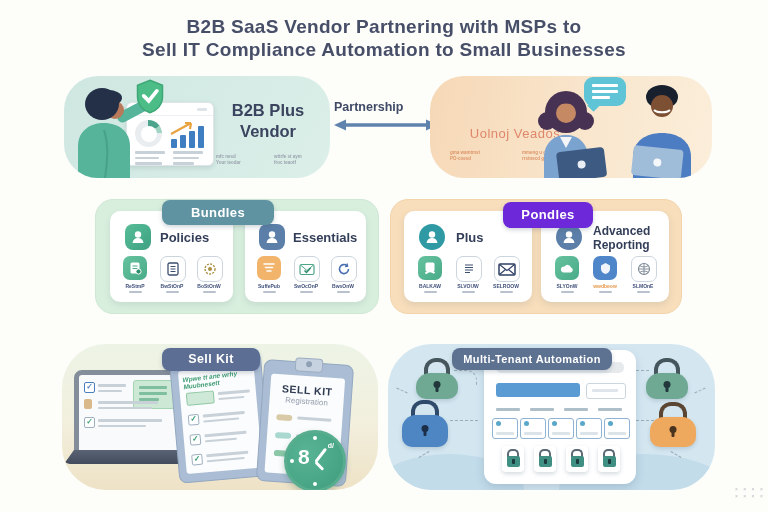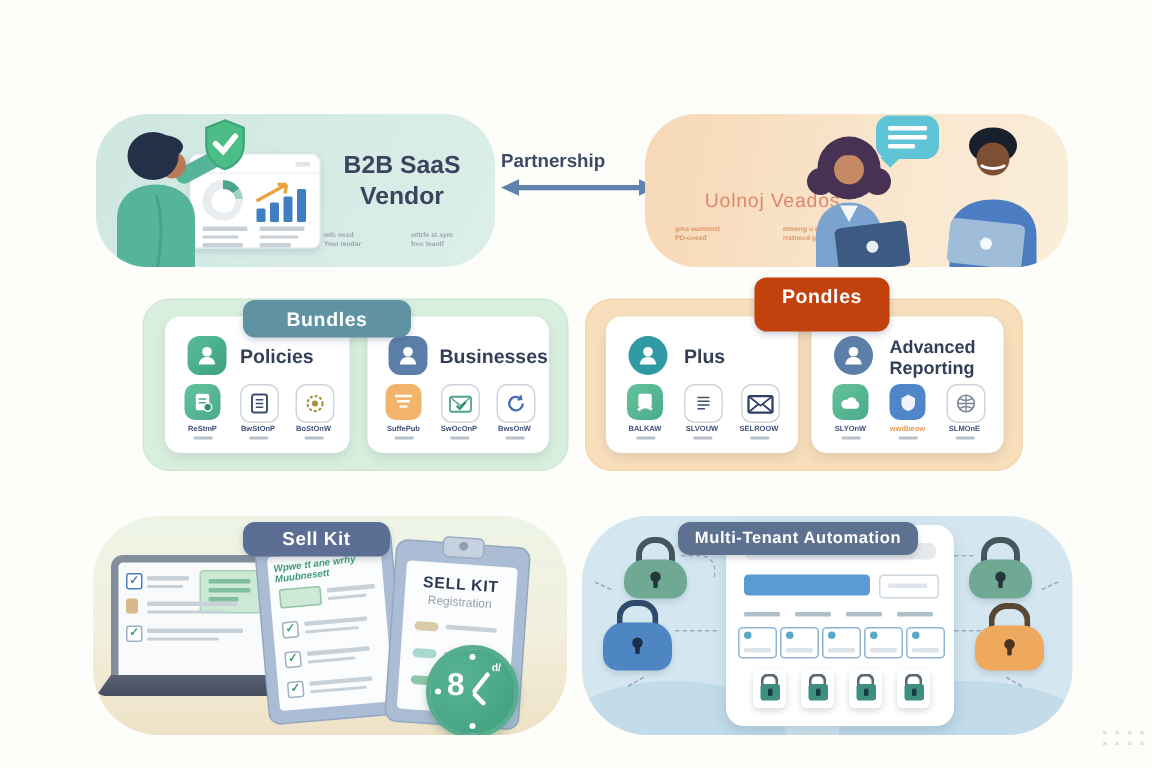--- a/index.html
+++ b/index.html
@@ -40,20 +40,24 @@
                    width:6px;height:6px;border-radius:50%;background:#8fa0b5;}
   .chkrow{position:absolute;display:flex;align-items:flex-start;}
   .chkbox{width:9px;height:9px;border:1.2px solid #9fb0c0;border-radius:2px;color:#3fa07a;
           font-size:8px;line-height:8px;font-weight:bold;text-align:center;margin-right:4px;background:#fff;}
 </style>
 </head>
 <body>
 
 <div class="canvas">
 
+  <div class="abs" style="top:15px;left:0;right:0;text-align:center;color:#474e68;font-weight:bold;font-size:19px;line-height:23px;letter-spacing:.3px;">
+    <div>B2B SaaS Vendor Partnering with MSPs to</div>
+    <div>Sell IT Compliance Automation to Small Businesses</div>
+  </div>
 
   <div class="panel" style="left:64px;top:76px;width:266px;height:102px;border-radius:34px;overflow:hidden;background:linear-gradient(120deg,#cfe7e1,#dcefe9);">
 
     <svg class="abs" style="left:4px;top:10px;z-index:3;" width="88" height="96" viewBox="0 0 88 96">
       <rect x="50" y="28" width="36" height="11" rx="5.5" fill="#55b49a" transform="rotate(-28 50 34)"></rect>
       <circle cx="82" cy="20" r="4.5" fill="#b97a5b"></circle>
       <circle cx="47" cy="24" r="9" fill="#b97a5b"></circle>
       <ellipse cx="34" cy="18" rx="17" ry="16" fill="#243047"></ellipse>
       <ellipse cx="40" cy="12" rx="14" ry="8" fill="#243047"></ellipse>
       <path d="M10 96 V60 C10 45 22 37 36 37 C51 37 62 46 62 60 V96 Z" fill="#55b49a"></path>
@@ -88,21 +92,21 @@
           <span style="width:70%"></span>
         </div>
     </div>
 
     <svg class="abs" style="left:71px;top:3px;z-index:4;" width="30" height="35" viewBox="0 0 24 28">
       <path d="M12 1 L22 5 V14 C22 21 17 25.5 12 27 C7 25.5 2 21 2 14 V5 Z" fill="#4cbd86" stroke="#3da876" stroke-width="1.2"></path>
       <path d="M7 13.5 L11 17.5 L17.5 9.5" stroke="#fff" stroke-width="3" fill="none" stroke-linecap="round"></path>
     </svg>
 
     <div class="abs" style="left:148px;top:24px;width:112px;text-align:center;color:#3b445f;font-weight:bold;font-size:16.5px;line-height:21px;">
-      <div>B2B SaaS</div>
+      <div>B2B Plus</div>
       <div>Vendor</div>
     </div>
     <div class="fineprint" style="left:152px;top:78px;width:48px;">
       <div>mfc nesd</div>
         <div>Your ieodar</div>
     </div>
     <div class="fineprint" style="left:210px;top:78px;width:52px;">
       <div>wttrfe st aym</div>
         <div>froc teaotf</div>
     </div>
@@ -194,21 +198,21 @@
       <div class="cap" style="left:82px;top:73px;">BoStOnW</div>
     </div>
 
     <div class="wcard" style="left:149px;top:11px;width:121px;height:91px;">
       <div class="mainic" style="left:14px;top:13px;border-radius:8px;background:#5b7fa9;">
         <svg width="16" height="16" viewBox="0 0 16 16">
             <circle cx="8" cy="5.5" r="3.2" fill="#fff"></circle>
             <path d="M2.5 14c.5-3.5 2.5-5 5.5-5s5 1.5 5.5 5z" fill="#fff"></path>
           </svg>
       </div>
-      <div class="ctitle" style="left:48px;top:19px;">Businesses</div>
+      <div class="ctitle" style="left:48px;top:19px;">Essentials</div>
       <div class="tile" style="left:12px;top:45px;background:#f2b36b;">
         <svg width="14" height="12">
             <path d="M2 2h10M3.5 5.5h7M5 9h4" stroke="#fff" stroke-width="1.6" stroke-linecap="round"></path>
           </svg>
       </div>
       <div class="tile outline" style="left:49px;top:45px;">
         <svg width="16" height="13">
             <rect x="1" y="1.5" width="14" height="10" rx="1.5" fill="none" stroke="#4da488" stroke-width="1.2"></rect>
             <path d="M2 2.5l6 5 6-5" stroke="#4da488" fill="none" stroke-width="1"></path>
             <path d="M5.5 7.5l2 2 4-4.5" stroke="#2f8f6e" stroke-width="1.5" fill="none"></path>
@@ -219,21 +223,21 @@
             <path d="M11.5 7a4.5 4.5 0 1 1-1.4-3.2" fill="none" stroke="#4a6fb0" stroke-width="1.6"></path>
             <path d="M10 1.5l.6 2.6-2.6.4" fill="none" stroke="#4a6fb0" stroke-width="1.3"></path>
           </svg>
       </div>
       <div class="cap" style="left:7px;top:73px;">SuffePub</div>
       <div class="cap" style="left:44px;top:73px;">SwOcOnP</div>
       <div class="cap" style="left:81px;top:73px;">BwsOnW</div>
     </div>
   </div>
 
-  <div class="badge" style="left:503px;top:166px;width:90px;height:36px;line-height:26px;font-size:13px;background:#c2410c;">Pondles</div>
+  <div class="badge" style="left:503px;top:183px;width:90px;height:26px;line-height:26px;font-size:13px;background:#6d28d9;">Pondles</div>
   <div class="panel" style="left:390px;top:199px;width:290px;height:113px;background:#f8debb;border:1px solid #f3d4ab;">
 
     <div class="wcard" style="left:150px;top:11px;width:128px;height:91px;">
       <div class="mainic" style="left:15px;top:13px;border-radius:13px;background:#5b7fa9;">
         <svg width="16" height="16" viewBox="0 0 16 16">
             <circle cx="8" cy="5.5" r="3.2" fill="#fff"></circle>
             <path d="M2.5 14c.5-3.5 2.5-5 5.5-5s5 1.5 5.5 5z" fill="#fff"></path>
           </svg>
       </div>
       <div class="ctitle" style="left:52px;top:13px;font-size:12px;line-height:14px;">

